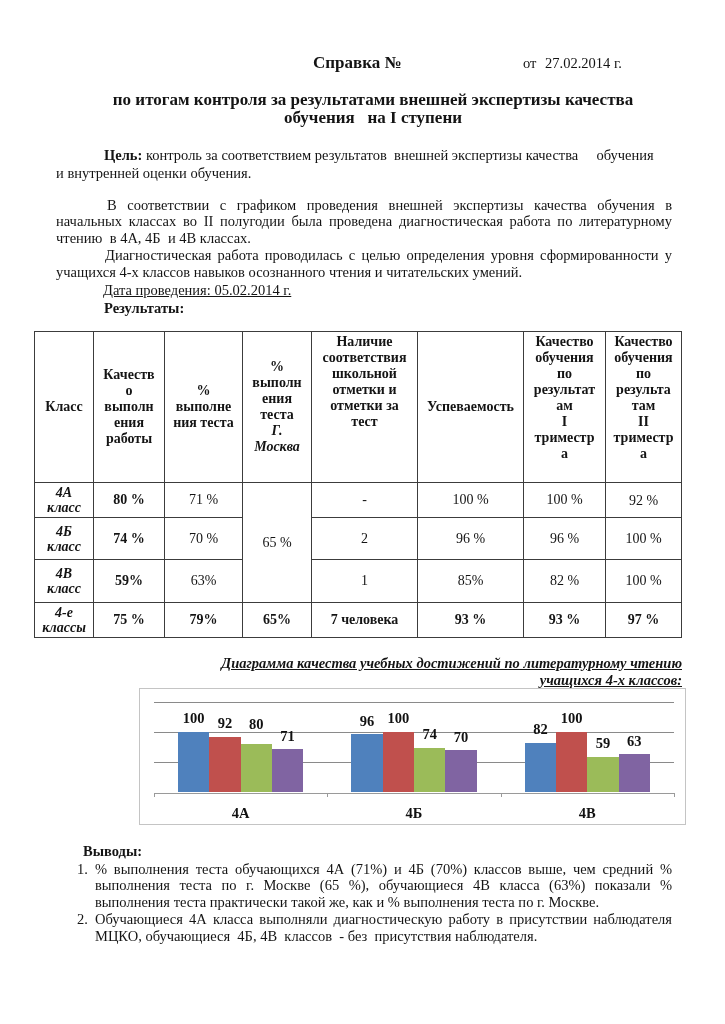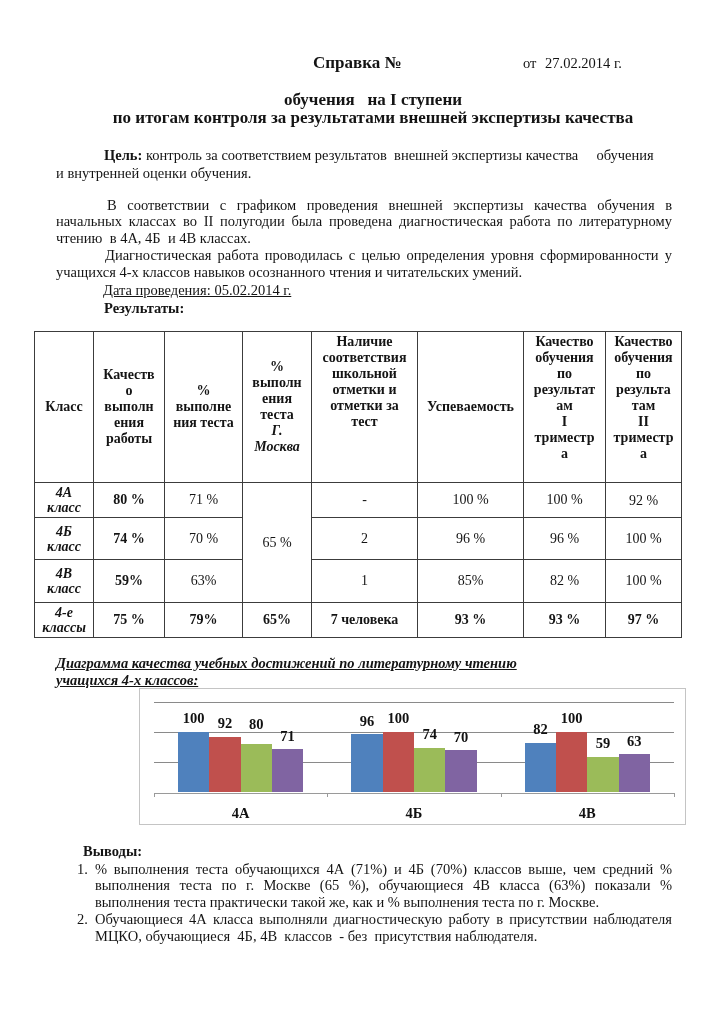--- a/index.html
+++ b/index.html
@@ -30,21 +30,21 @@
   #results-table td.top { vertical-align: top; padding-top: 10px; }
   #results-table tr.hdr { height: 151px; }
   #results-table tr.r0 { height: 35px; }
   #results-table tr.r1 { height: 42px; }
   #results-table tr.r2 { height: 43px; }
   #results-table tr.r3 { height: 35px; }
   .cls { font-weight: bold; font-style: italic; line-height: 15px !important; }
   .ital-block { display: block; font-style: italic; }
 
   
-  #chart-title { left: 56px; top: 654.5px; width: 634px; text-align: left;
+  #chart-title { left: 48px; top: 654.5px; width: 634px; text-align: right;
                  font-size: 14.5px; line-height: 17px; font-weight: bold; font-style: italic; }
   #chart-title span { text-decoration: underline; }
   #chart-frame { position: absolute; left: 101px; top: 688px; width: 547px; height: 137px;
                  box-sizing: border-box; border: 1px solid #c4c4c4; background: #ffffff; margin-left: 38px; }
   .gridline { position: absolute; height: 1px; background: #8a8a8a; }
   .axisline { position: absolute; height: 1px; background: #9a9a9a; }
   .tick { position: absolute; width: 1px; height: 4px; background: #9a9a9a; }
   .bar { position: absolute; }
   .bar-label { position: absolute; width: 44px; text-align: center; font-weight: bold;
                font-size: 14.5px; line-height: 16px; color: #111; }
@@ -58,22 +58,22 @@
 </head>
 <body>
 
 <div id="page">
 
   <div id="doc-title" class="abs">Справка №</div>
   <div id="date-prefix" class="abs txt">от</div>
   <div id="date-value" class="abs txt">27.02.2014 г.</div>
 
   <div id="subtitle" class="abs">
+    <div>по итогам контроля за результатами внешней экспертизы качества</div>
     <div>обучения   на I ступени</div>
-    <div>по итогам контроля за результатами внешней экспертизы качества</div>
   </div>
 
   <div class="lline" style="left:104px; top:146.5px;"><span class="b">Цель:</span><span> контроль за соответствием результатов  внешней экспертизы качества     обучения</span></div>
   <div class="lline" style="left:56px; top:164.5px;">и внутренней оценки обучения.</div>
 
   <div class="jline" style="left:56px; top:213.3px; width:616px;">начальных классах во II полугодии была проведена диагностическая работа по литературному</div>
   <div class="jline" style="left:107px; top:196.5px; width:565px;">В соответствии с графиком проведения внешней экспертизы качества обучения в</div>
   <div class="lline" style="left:56px; top:230.1px;">чтению  в 4А, 4Б  и 4В классах.</div>
 
   <div class="jline" style="left:105px; top:246.5px; width:567px;">Диагностическая работа проводилась с целью определения уровня сформированности у</div>

